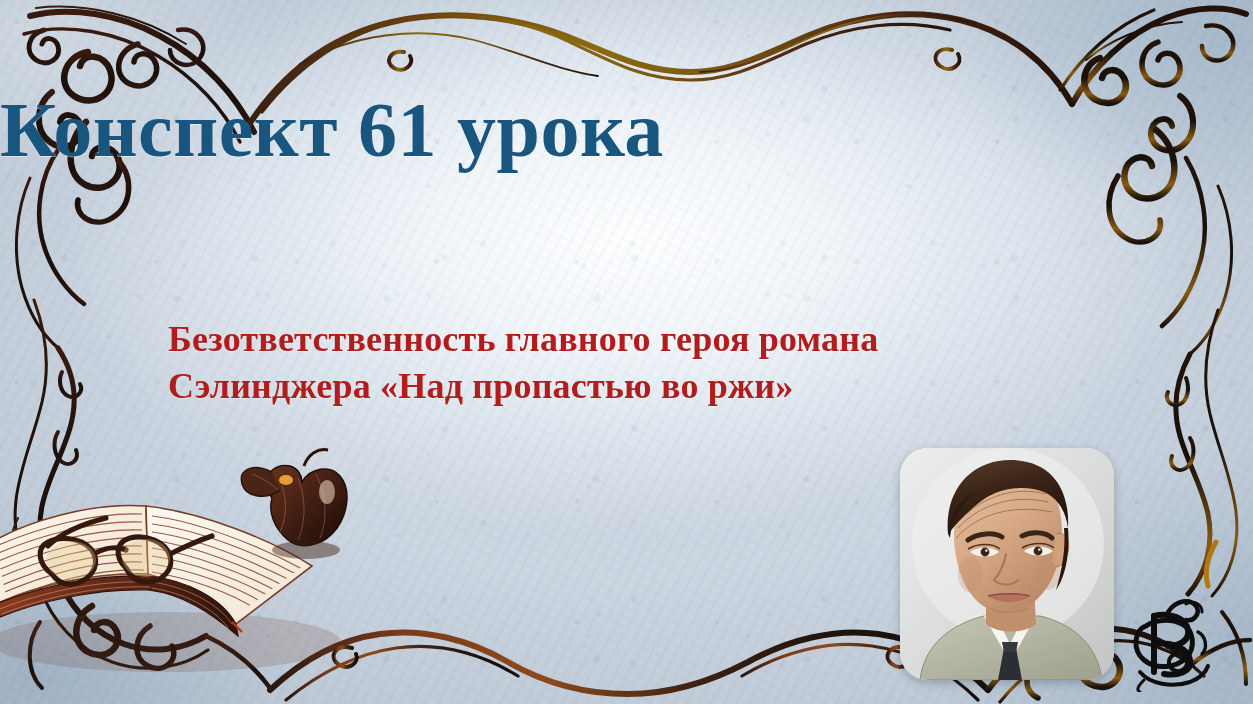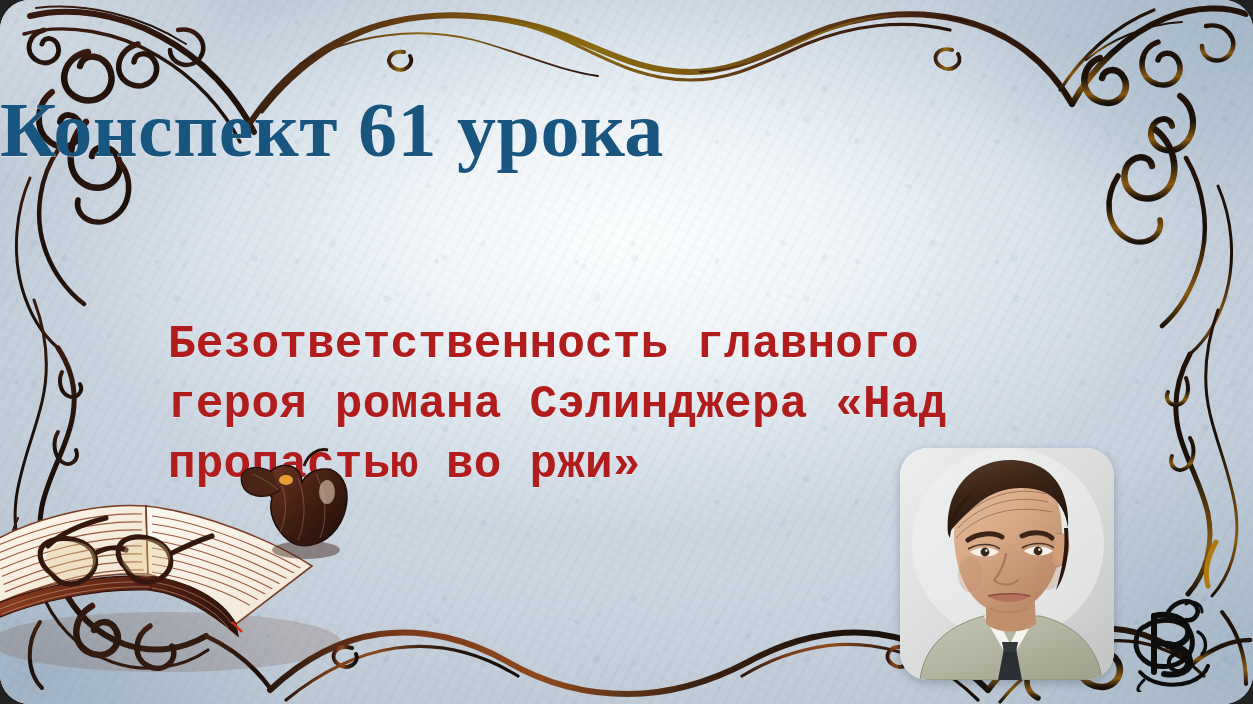--- a/index.html
+++ b/index.html
@@ -2,21 +2,20 @@
 <html><head>
 <meta charset="utf-8">
 <style>
   html,body{margin:0;padding:0;background:#222;}
   #slide{
     position:relative;
     width:1253px;height:704px;
     overflow:hidden;
     font-family:"Liberation Serif", serif;
     background:#cfd8e2;
-    border-radius:30px;
   }
   
   .bg-base{
     position:absolute;inset:0;
     background:
       radial-gradient(ellipse 46% 42% at 50% 34%, #fdfefe 0%, #f2f6f9 34%, #e0e8ef 62%, #ccd6e1 100%);
   }
   .bg-corner-tint{
     position:absolute;inset:0;
     background:
@@ -57,26 +56,25 @@
     font-size:78px;
     font-weight:bold;
     line-height:1.08;
     letter-spacing:.5px;
     text-shadow:0 1px 0 rgba(255,255,255,.45);
   }
   .title .ln{display:block;}
   .subtitle{
     position:absolute;left:168px;right:168px;top:316px;
     color:#b01d1c;
-    font-size:46px;
+    font-size:36px;
     font-weight:bold;
     line-height:1.30;
     letter-spacing:.2px;
     text-shadow:0 1px 0 rgba(255,255,255,.40);
-    font-family:Liberation Mono, monospace;
   }
 
   
   .book{position:absolute;left:-14px;top:446px;width:430px;height:250px;}
 
   
   .portrait{
     position:absolute;left:900px;top:448px;width:214px;height:232px;
     border-radius:28px;
     background:linear-gradient(150deg,#e9eaea 0%,#d8dada 42%,#c9cbcb 100%);

